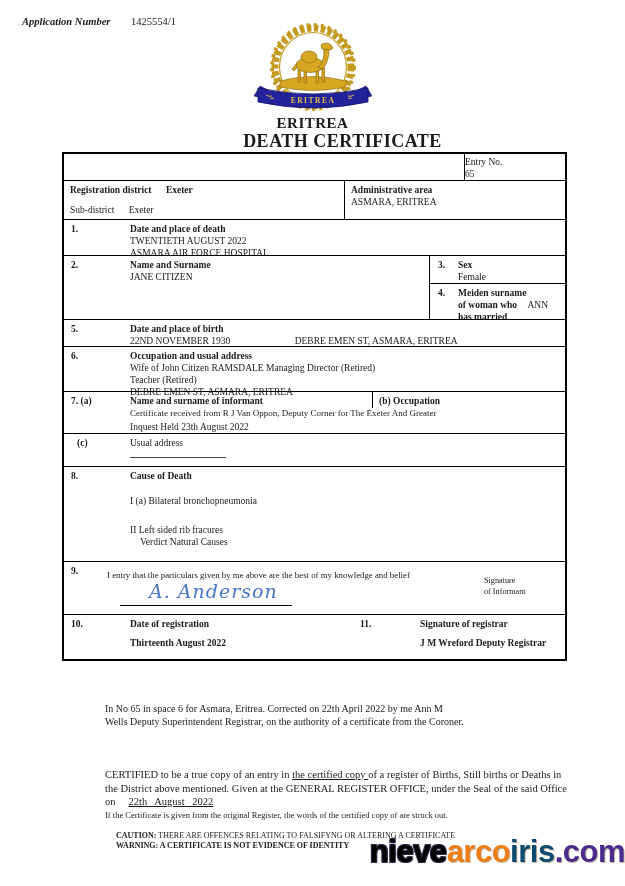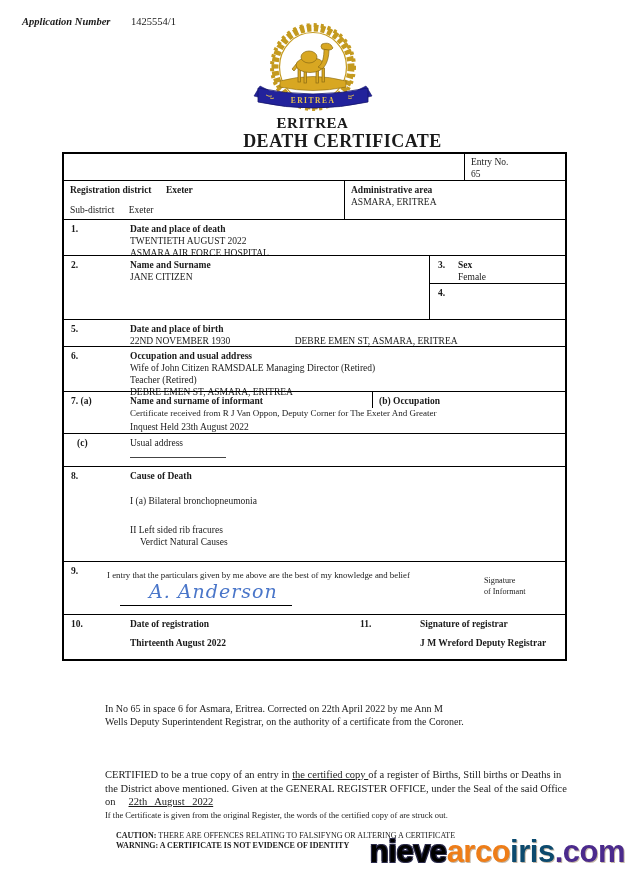--- a/index.html
+++ b/index.html
@@ -18,21 +18,21 @@
   .cert-table{position:absolute;left:62px;top:152px;width:501px;border:2px solid #000;
               font-size:9.5px;line-height:12px;}
   .tr{position:relative;display:flex;box-sizing:border-box;}
   .tr+.tr{border-top:1.5px solid #000;}
   .b{font-weight:bold;}
   .num{width:66px;box-sizing:border-box;padding:3px 0 0 7px;font-weight:bold;flex:none;}
   .cnt{padding-top:3px;flex:1;}
   
   .r-entry{height:26px;}
   .r-entry .empty{flex:1;}
-  .r-entry .cell{width:101px;flex:none;border-left:1.5px solid #000;padding:2px 6px;box-sizing:border-box;}
+  .r-entry .cell{width:101px;flex:none;border-left:1.5px solid #000;padding:2px 0;box-sizing:border-box;}
   
   .r-dist{height:39px;}
   .r-dist .left{width:280px;flex:none;box-sizing:border-box;padding:3px 6px;
                 display:flex;flex-direction:column;justify-content:space-between;}
   .r-dist .right{flex:1;border-left:1.5px solid #000;padding:3px 6px;box-sizing:border-box;}
   .gap{margin-left:12px;}
   
   .r1{height:36px;}
   
   .r234{height:64px;}
@@ -180,20 +180,28 @@
       <div class="right">
         <div class="r3">
           <div class="num-s">3.</div>
           <div class="cnt">
             <div class="b">Sex</div>
             <div>Female</div>
           </div>
         </div>
         <div class="r4">
           <div class="num-s">4.</div>
+          <div class="cnt b">
+            <div>Meiden surname</div>
+            <div>
+              <span>of woman who</span>
+              <span class="maiden-val">ANN</span>
+            </div>
+            <div>has married</div>
+          </div>
         </div>
       </div>
     </div>
 
     <div class="tr r5">
       <div class="num">5.</div>
       <div class="cnt">
         <div class="b">Date and place of birth</div>
         <div>
           <span>22ND NOVEMBER 1930</span>

